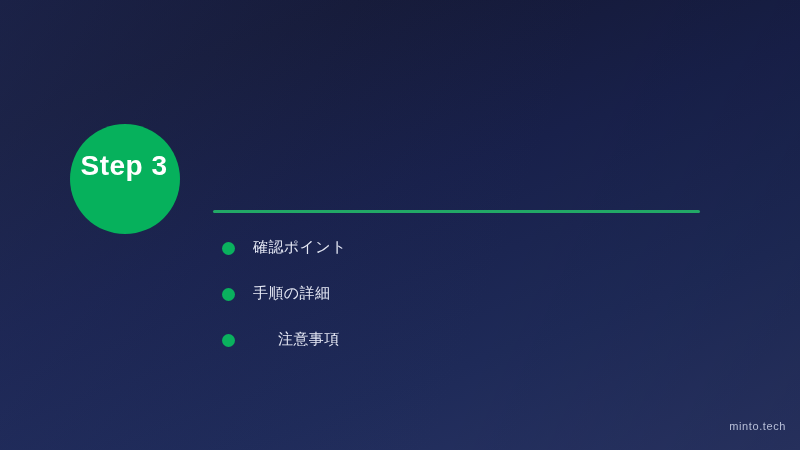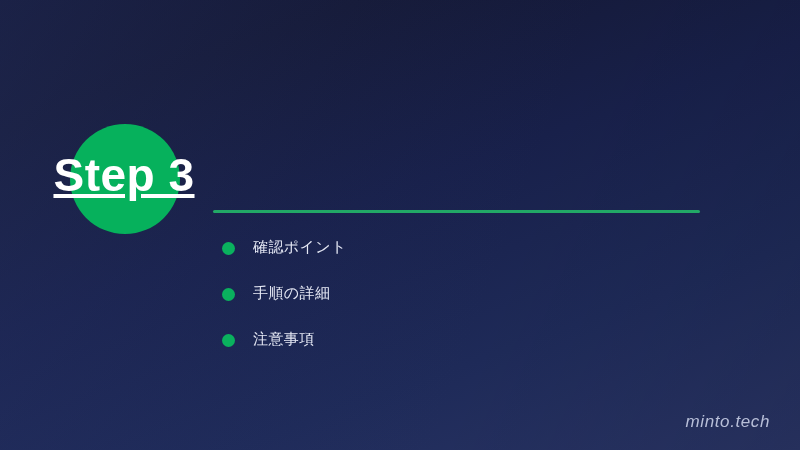--- a/index.html
+++ b/index.html
@@ -52,27 +52,26 @@
     height: 110px;
     border-radius: 50%;
     background: #06b15c;
   }
   .step-label {
     position: absolute;
     left: 44px;
     top: 152px;
     width: 160px;
     text-align: center;
-    font-size: 46px;
+    font-size: 28px;
     font-weight: bold;
     color: #ffffff;
     letter-spacing: 0.5px;
     line-height: 1;
     white-space: nowrap;
-    text-decoration: underline;
   }
 
   
   .title {
     position: absolute;
     left: 216px;
     top: 145px;
     font-size: 40px;
     font-weight: bold;
     color: #ffffff;
@@ -101,47 +100,47 @@
     font-family: Liberation Mono, monospace;
   }
   .bullet-item {
     display: flex;
     align-items: center;
     height: 24px;
     margin-bottom: 22px;
   }
   .bullet-item:last-child {
     margin-bottom: 0;
+    gap: 25px;
   }
   .bullet-dot {
     flex: 0 0 auto;
     width: 13px;
     height: 13px;
     border-radius: 50%;
     background: #0ab15e;
     margin-right: 18px;
   }
   .bullet-text {
     font-size: 15px;
     color: #e6e9f5;
     line-height: 1;
     letter-spacing: 0.4px;
     white-space: nowrap;
   }
 
   
   .footer-brand {
     position: absolute;
-    right: 30px;
+    right: 14px;
     bottom: 18px;
-    font-size: 17px;
+    font-size: 11px;
     color: #b8bfd8;
     letter-spacing: 0.6px;
     white-space: nowrap;
-    font-style: italic;
   }
 </style>
 </head>
 <body>
 
 <div class="slide">
 
   <div class="step-badge"></div>
   <div class="step-label">Step 3</div>
 

